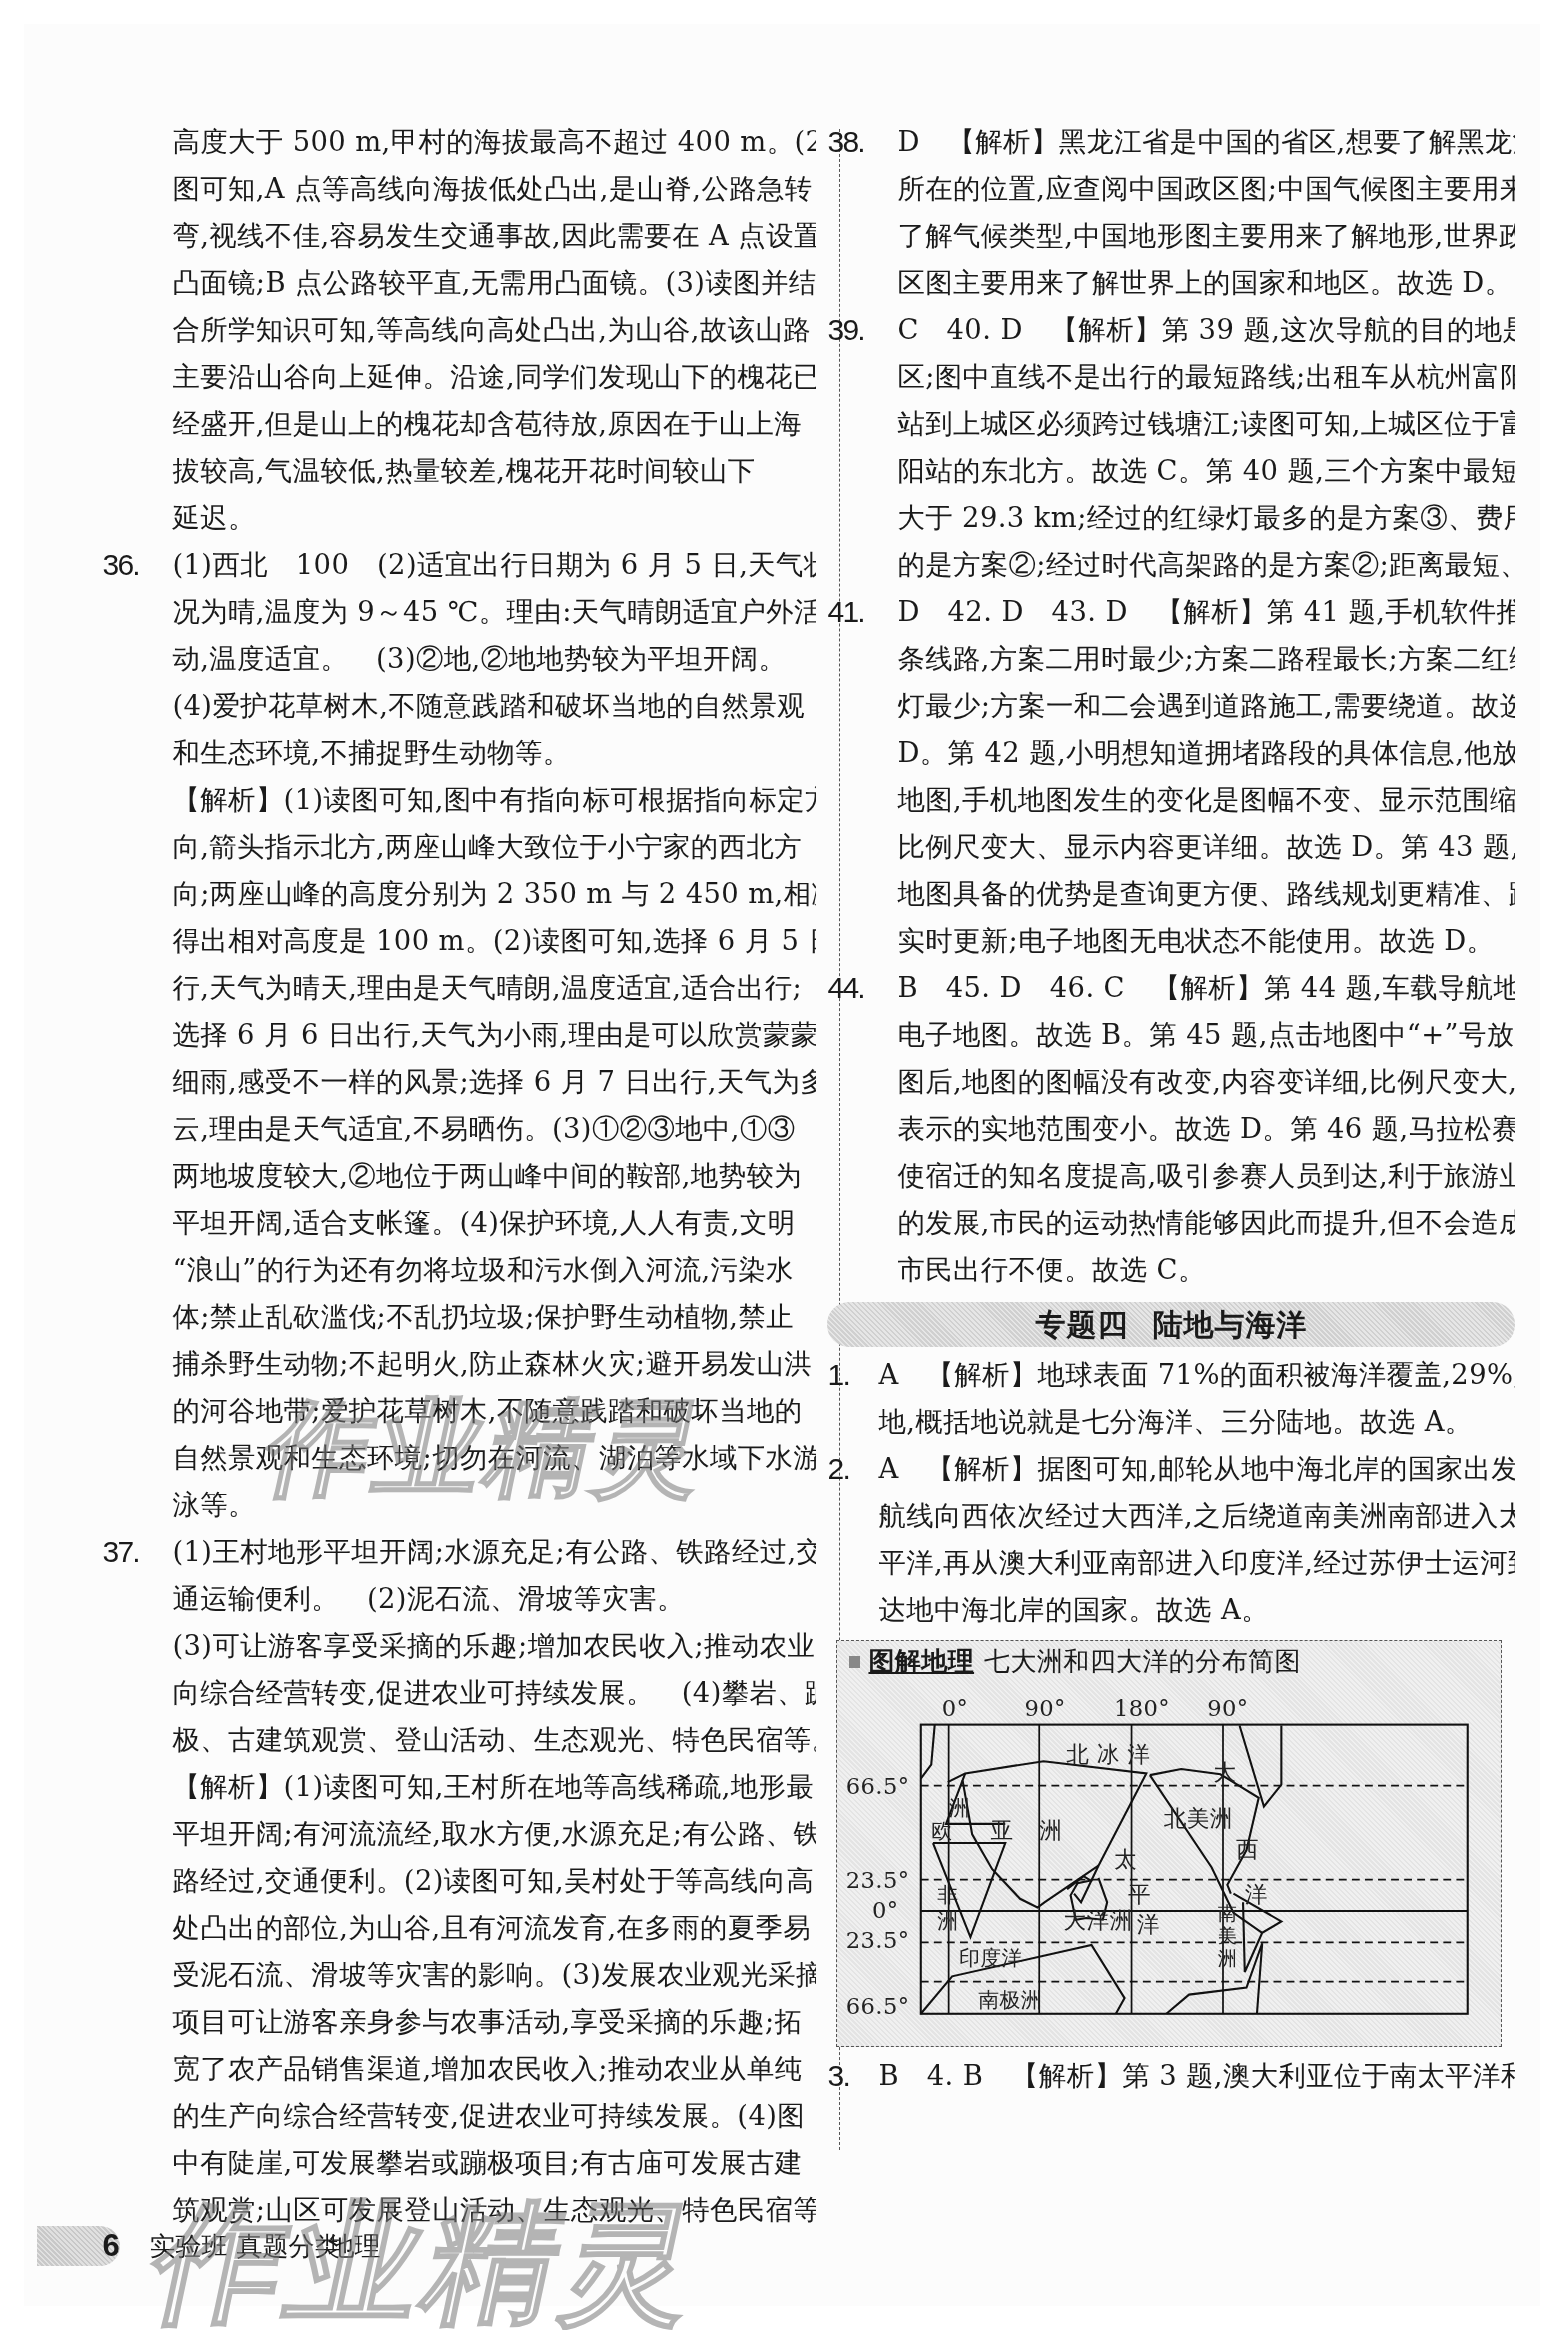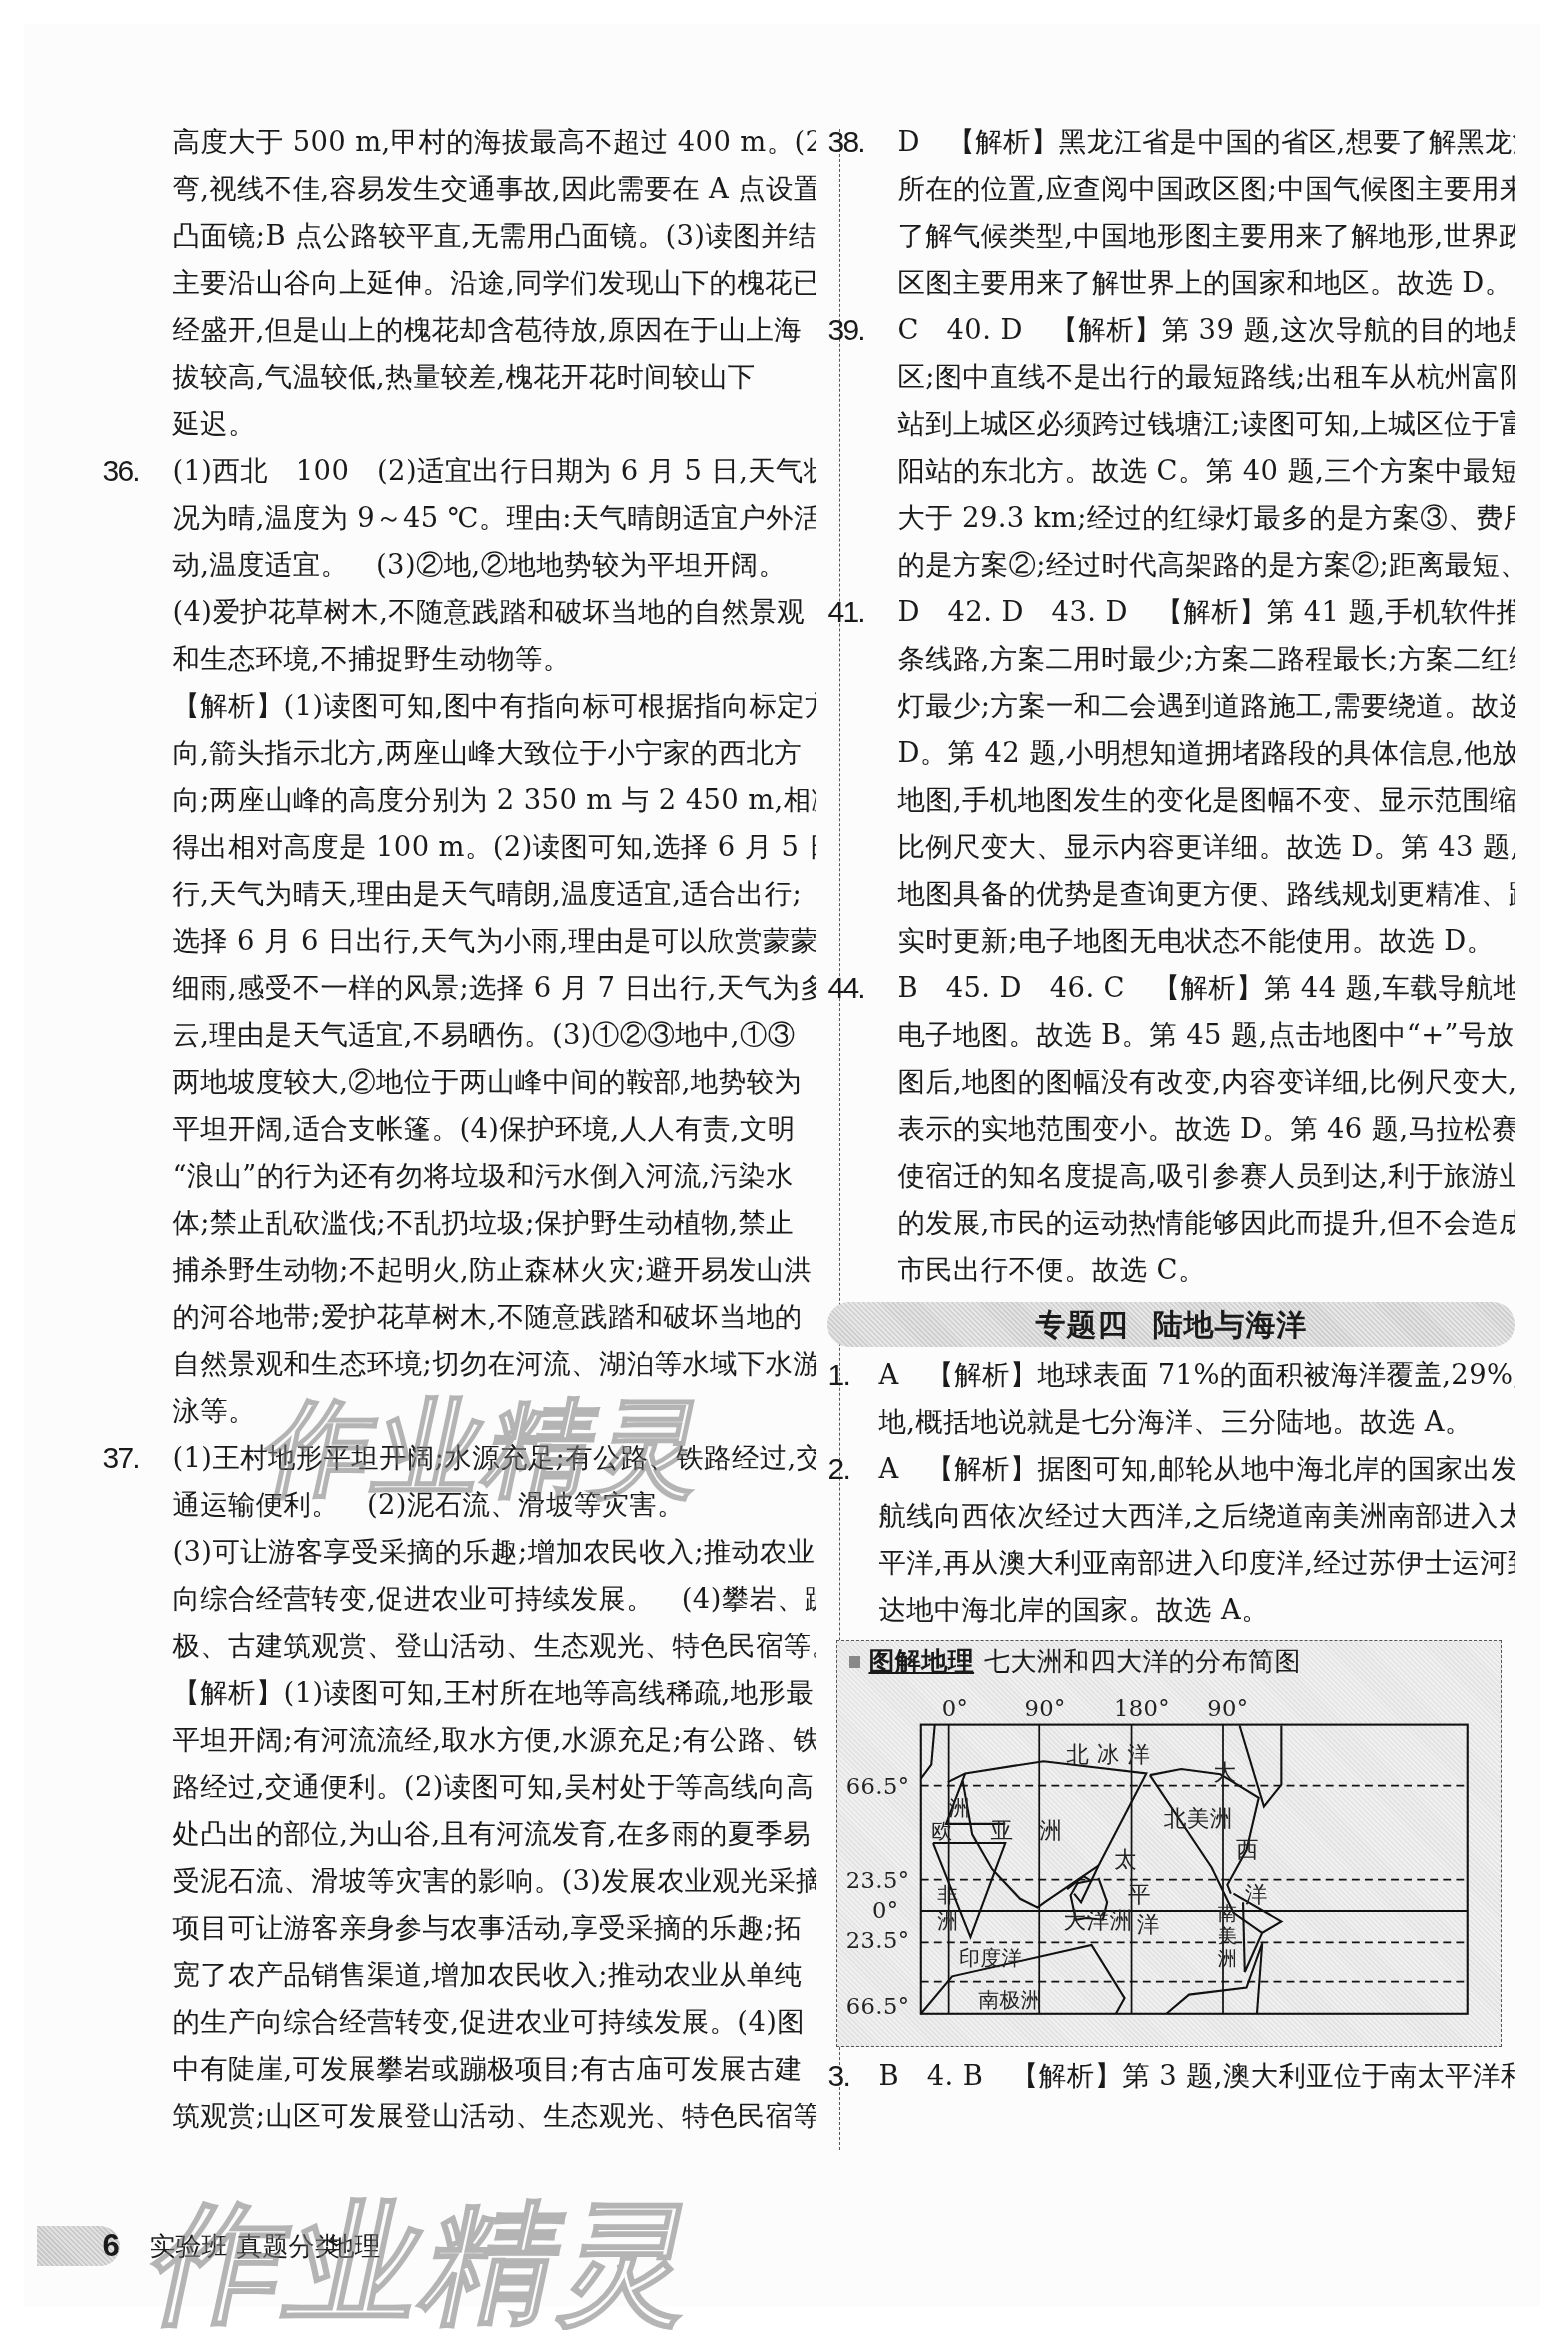--- a/index.html
+++ b/index.html
@@ -80,22 +80,24 @@
   }
 </style>
 </head>
 <body>
 
 <div class="page">
 
   <div class="col col-left" id="leftcol">
     <div class="item cont">
       <span class="line">高度大于 500 m,甲村的海拔最高不超过 400 m。(2)读</span>
+      <span class="line">图可知,A 点等高线向海拔低处凸出,是山脊,公路急转</span>
       <span class="line">弯,视线不佳,容易发生交通事故,因此需要在 A 点设置</span>
       <span class="line">凸面镜;B 点公路较平直,无需用凸面镜。(3)读图并结</span>
+      <span class="line">合所学知识可知,等高线向高处凸出,为山谷,故该山路</span>
       <span class="line">主要沿山谷向上延伸。沿途,同学们发现山下的槐花已</span>
       <span class="line">经盛开,但是山上的槐花却含苞待放,原因在于山上海</span>
       <span class="line">拔较高,气温较低,热量较差,槐花开花时间较山下</span>
       <span class="line">延迟。</span>
     </div>
 
     <div class="item">
       <span class="num">36.</span>
       <span class="line">(1)西北　100　(2)适宜出行日期为 6 月 5 日,天气状</span>
       <span class="line">况为晴,温度为 9～45 ℃。理由:天气晴朗适宜户外活</span>

